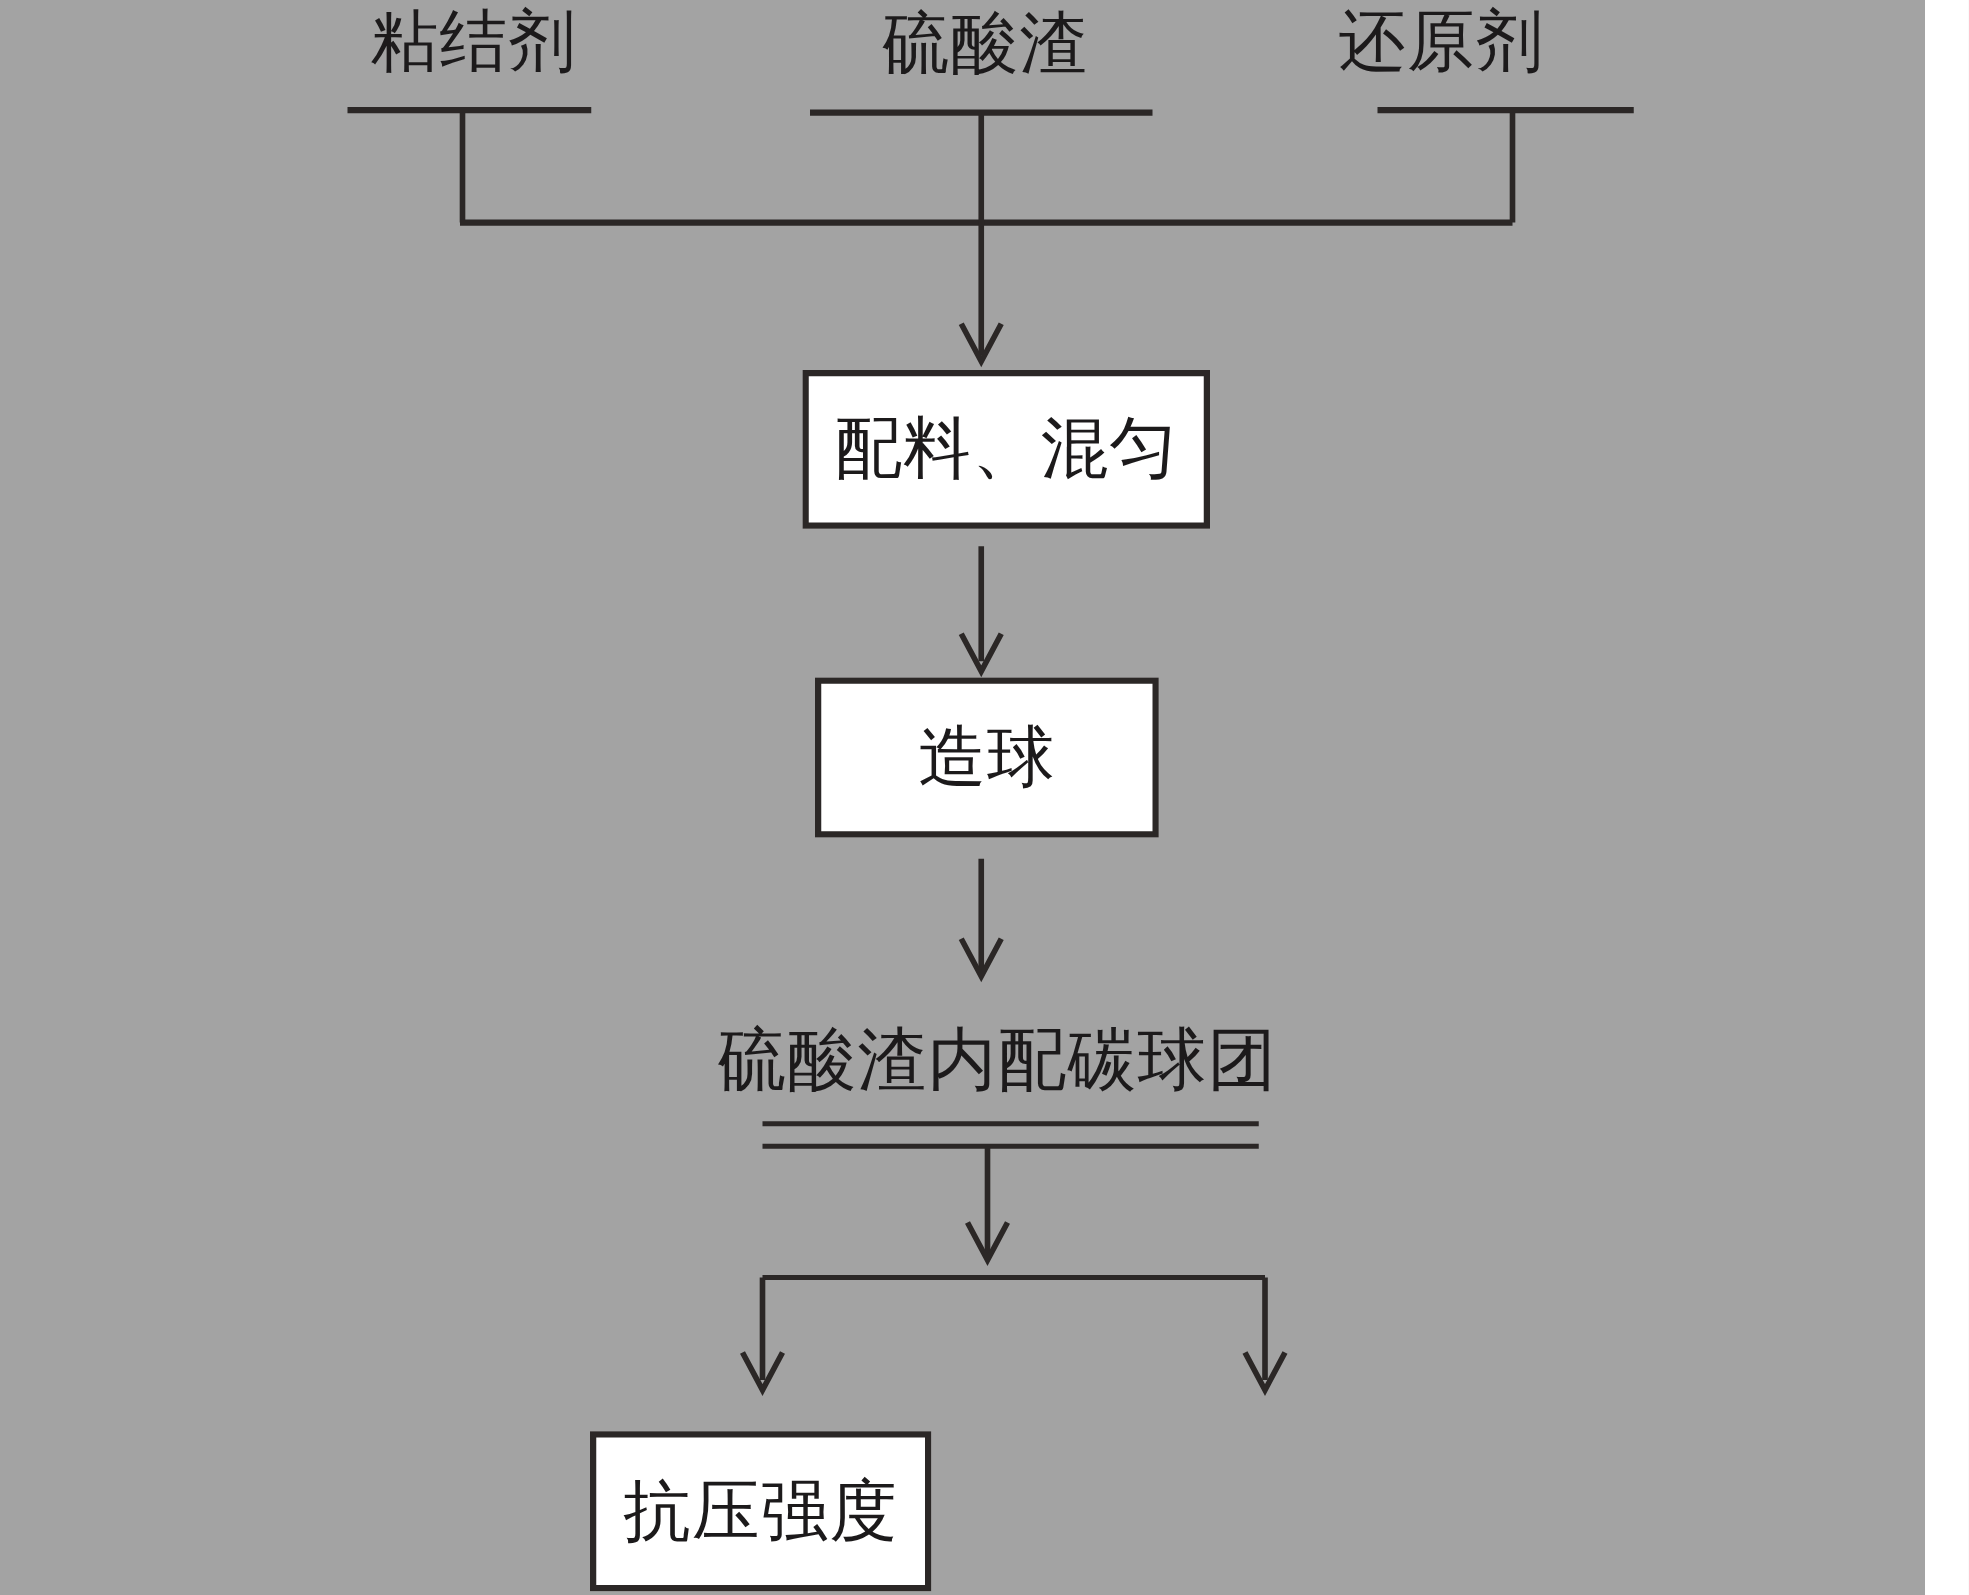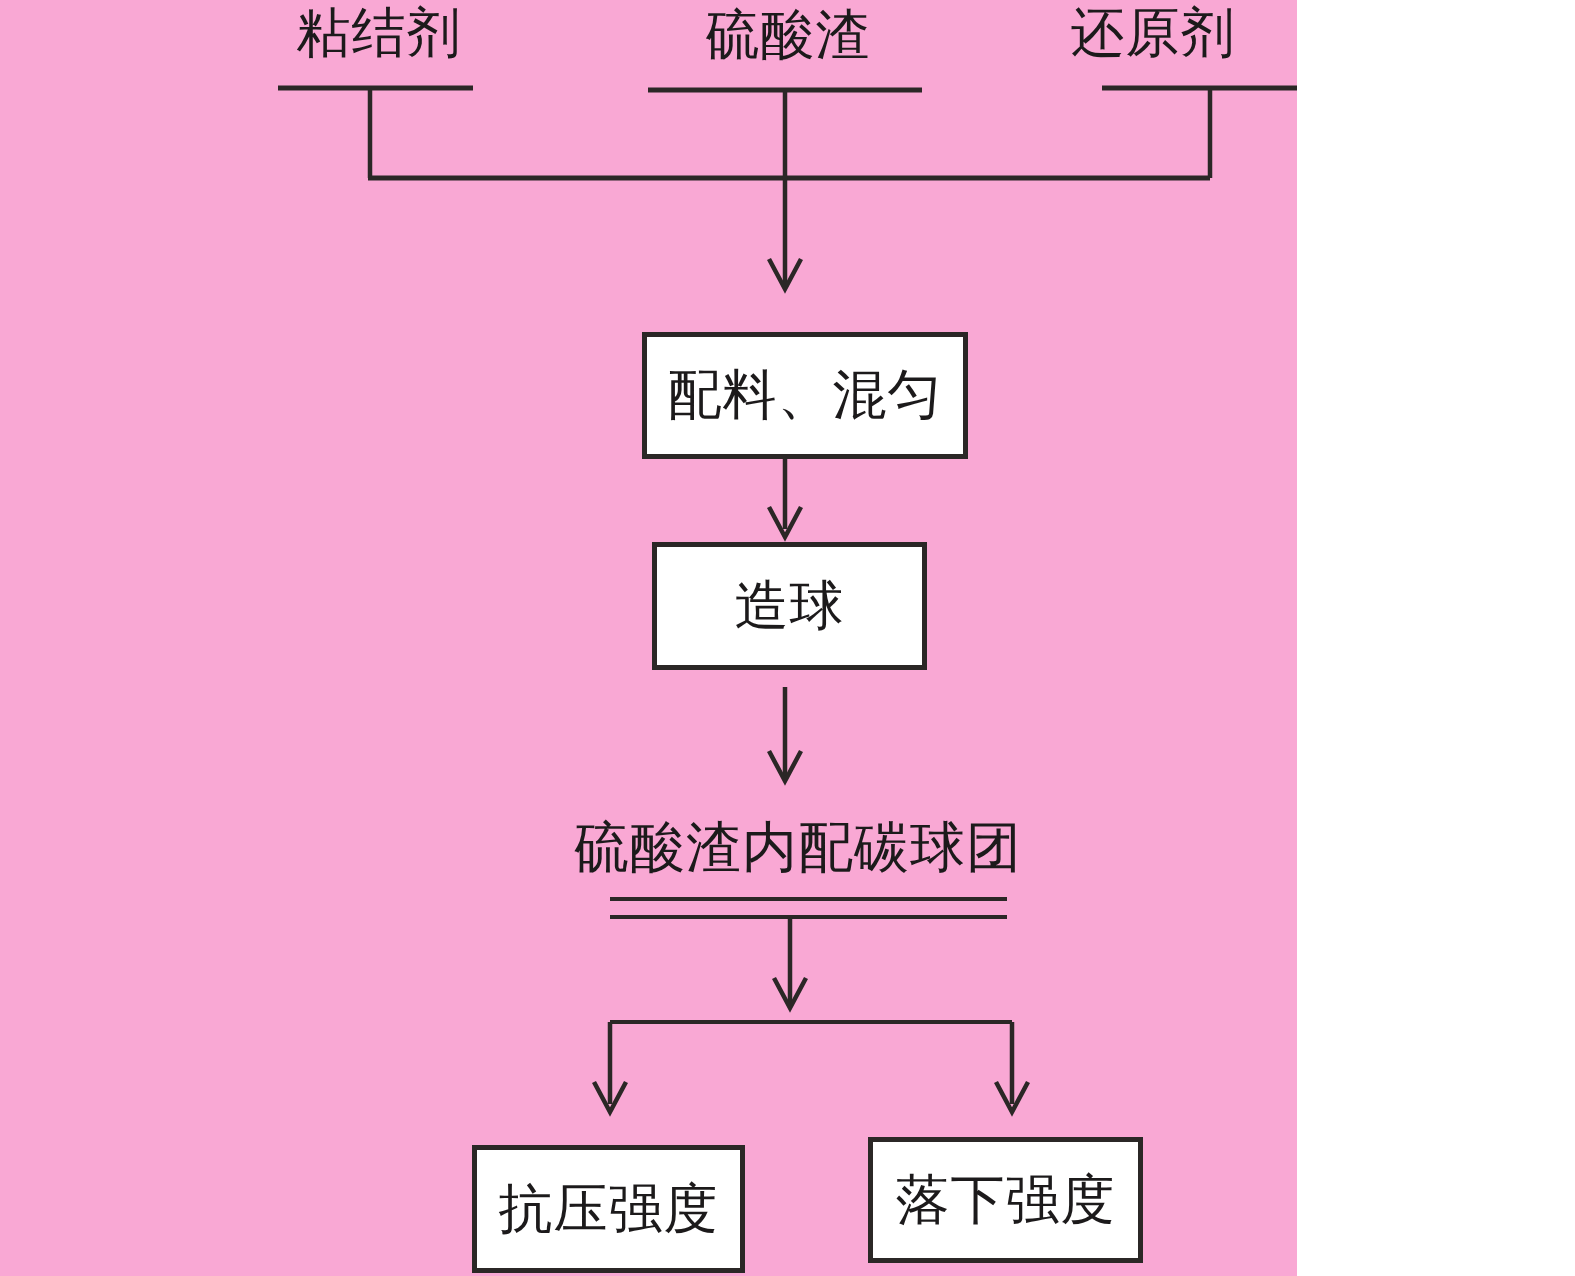--- a/index.html
+++ b/index.html
@@ -2,23 +2,23 @@
 <html><head>
 <meta charset="utf-8">
 <style>
   html, body {
     margin: 0;
     padding: 0;
     background: #ffffff;
   }
   .canvas {
     position: relative;
-    width: 1297px;
+    width: 1540px;
     height: 1276px;
-    background: #f9a8d4;
+    background: #a3a3a3;
     overflow: hidden;
     font-family: "Liberation Serif", "DejaVu Serif", serif;
     color: #1c1a1b;
   }
   .lines-svg {
     position: absolute;
     left: 0;
     top: 0;
     width: 1575px;
     height: 1276px;
@@ -94,31 +94,28 @@
     <path d="M1012,1022 V1104" stroke-width="4.5"></path>
     <path d="M996,1082 L1012,1112 L1028,1082" stroke-width="4.5"></path>
   </svg>
 
   <div class="flow-label" style="left:209px; top:4px; width:340px;">粘结剂</div>
 
   <div class="flow-label" style="left:618px; top:6px; width:340px;">硫酸渣</div>
 
   <div class="flow-label" style="left:983px; top:4px; width:340px;">还原剂</div>
 
-  <div class="flow-box" style="left:642px; top:296px; width:326px; height:127px;margin-top:36px;">
+  <div class="flow-box" style="left:642px; top:296px; width:326px; height:127px;">
     <span>配料、混匀</span>
   </div>
 
   <div class="flow-box" style="left:652px; top:542px; width:275px; height:128px;">
     <span>造球</span>
   </div>
 
   <div class="flow-label intermediate" style="left:548px; top:818px; width:500px;text-align:center;">硫酸渣内配碳球团</div>
 
   <div class="flow-box" style="left:472px; top:1145px; width:273px; height:128px;">
     <span>抗压强度</span>
   </div>
 
-  <div class="flow-box" style="left:868px; top:1137px; width:275px; height:126px;">
-    <span>落下强度</span>
-  </div>
 
 </div>
 
 </body></html>

